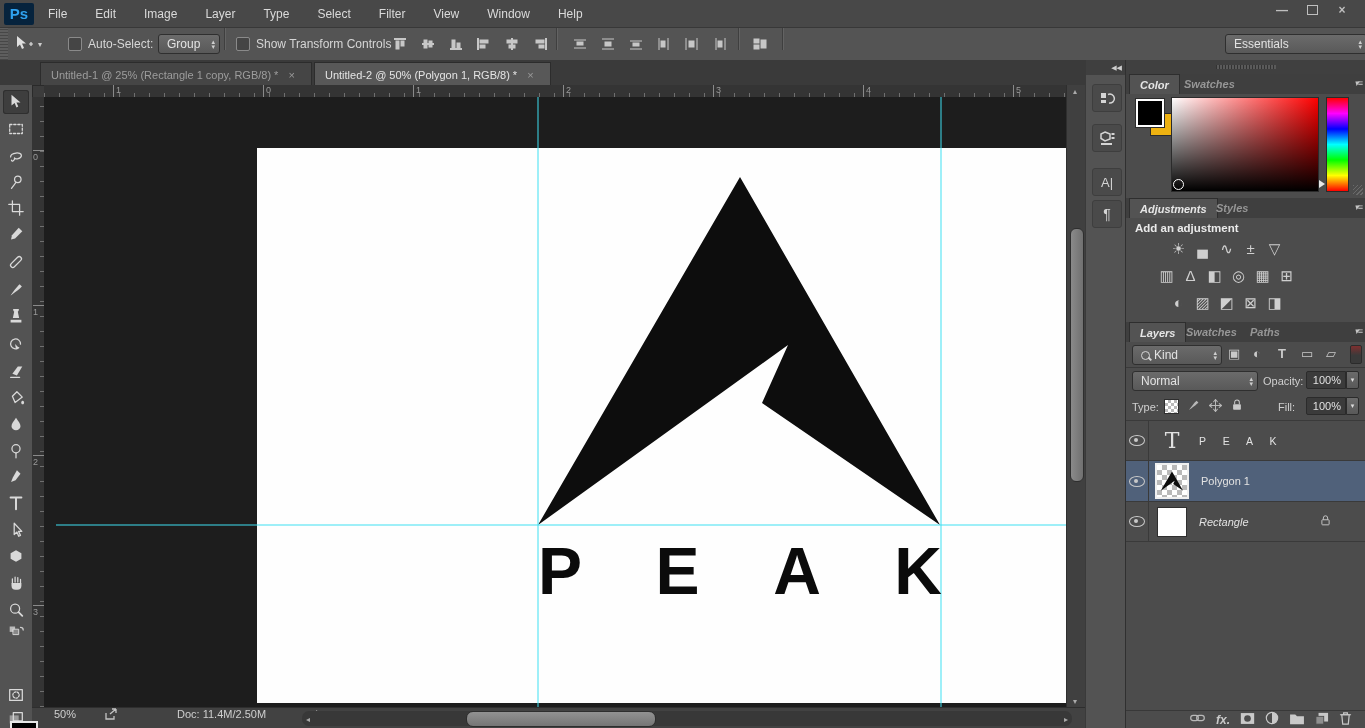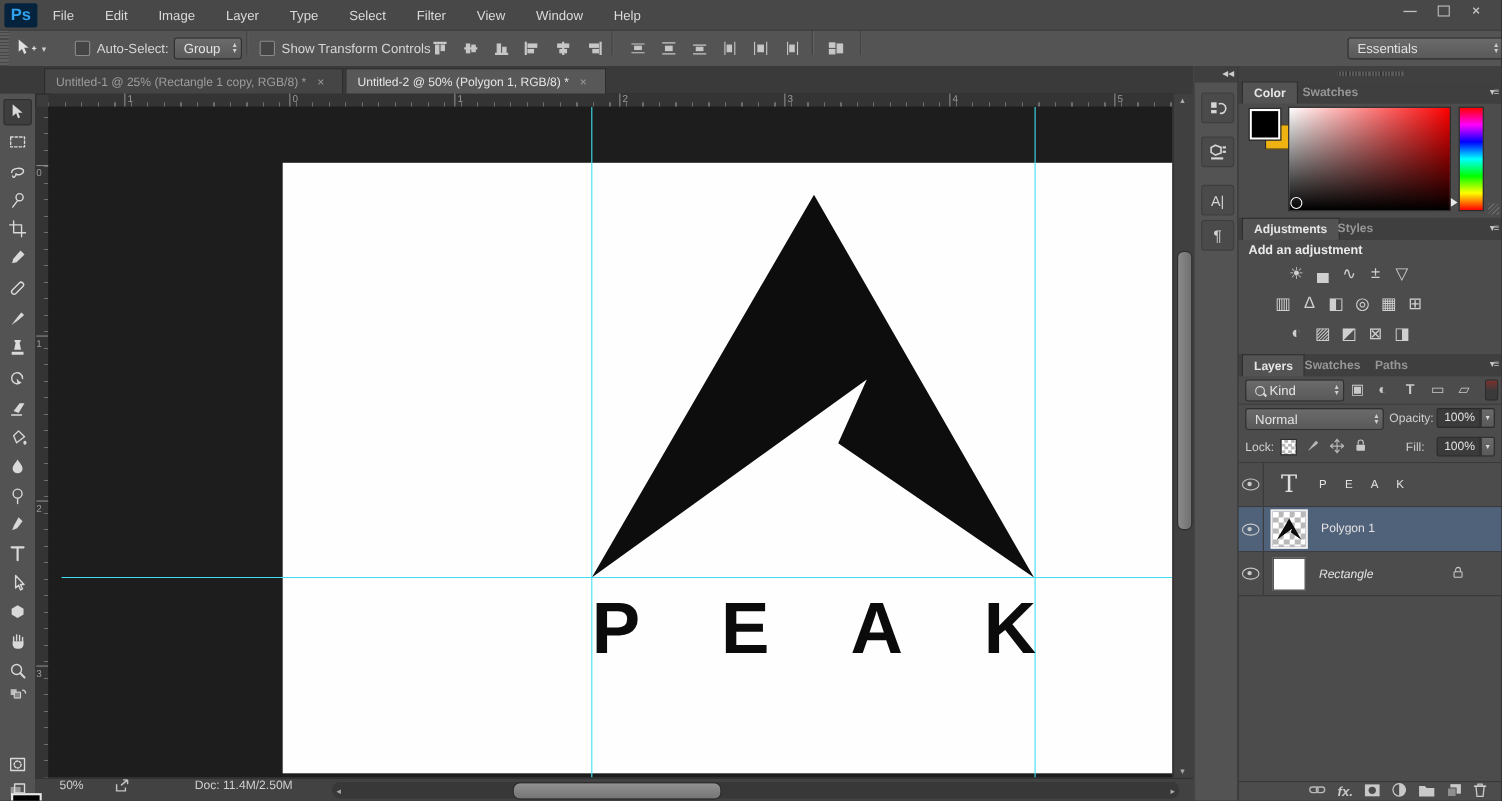--- a/index.html
+++ b/index.html
@@ -65,21 +65,21 @@
   
   #sidestrip{left:1085px;top:60px;width:40px;height:668px;background:#535353;border-left:1px solid #3a3a3a;}
   #striphead{position:absolute;left:0;top:0;width:40px;height:15px;background:#3f3f3f;color:#cdcdcd;font-size:7px;text-align:right;line-height:15px;padding-right:4px;box-sizing:border-box;}
   .stripbtn{position:absolute;left:6px;width:28px;height:26px;display:flex;align-items:center;justify-content:center;color:#d5d5d5;background:#4a4a4a;border-radius:3px;border:1px solid #3e3e3e;}
   .stripbtn svg{stroke:#d5d5d5;fill:none;stroke-width:1.5;}
   
   #panels{left:1125px;top:60px;width:240px;height:668px;background:#4c4c4c;border-left:1px solid #303030;}
   .pgrip{position:absolute;left:0;width:240px;height:14px;background:#404040;}
   .pgrip::after{content:"";position:absolute;left:90px;top:5px;width:60px;height:4px;
         background:repeating-linear-gradient(90deg,#333 0 1px,#5a5a5a 1px 3px);}
-  .phead{position:absolute;left:0;width:240px;height:20px;background:#3f3f3f;border-bottom:1px solid #2e2e2e;}
+  .phead{position:absolute;left:0;width:240px;height:20px;background:#3f3f3f;border-bottom:1px solid #2e2e2e;font-style:italic;}
   .ptab{position:absolute;top:0;height:20px;display:flex;align-items:center;padding:0 10px;font-size:11px;font-weight:bold;color:#969696;}
   .ptab.active{background:#535353;color:#e6e6e6;border:1px solid #2e2e2e;border-bottom:none;}
   .pmenu{position:absolute;right:4px;top:4px;font-size:9px;color:#c4c4c4;letter-spacing:-1px;}
   .adjrow{position:absolute;display:flex;gap:3px;color:#cfcfcf;font-size:15px;}
   .adjrow span{width:21px;height:19px;display:flex;align-items:center;justify-content:center;}
   .valbox{position:absolute;height:18px;background:#3b3b3b;border:1px solid #2b2b2b;border-radius:2px 0 0 2px;color:#e0e0e0;
           display:flex;align-items:center;justify-content:flex-end;padding-right:4px;font-size:11px;box-sizing:border-box;}
   .valarrow{position:absolute;width:13px;height:18px;background:linear-gradient(#6b6b6b,#595959);border:1px solid #2b2b2b;border-radius:0 2px 2px 0;
           display:flex;align-items:center;justify-content:center;font-size:7px;color:#ddd;box-sizing:border-box;}
   .lrow{position:absolute;left:0;width:240px;display:flex;align-items:center;border-bottom:1px solid #3a3a3a;background:#4c4c4c;}
@@ -570,21 +570,21 @@
             <span>▴</span>
             <span>▾</span>
           </span>
       </div>
       <span class="abs" style="left:137px;top:7px;font-size:11px;color:#cfcfcf;">Opacity:</span>
       <div class="valbox" style="left:180px;top:3px;width:40px;">100%</div>
       <div class="valarrow" style="left:220px;top:3px;">▾</div>
     </div>
 
     <div class="abs" style="left:0;top:334px;width:240px;height:26px;background:#4c4c4c;border-bottom:1px solid #3a3a3a;">
-      <span class="abs" style="left:6px;top:7px;font-size:11px;color:#cfcfcf;">Lock:</span>
+      <span class="abs" style="left:6px;top:7px;font-size:11px;color:#cfcfcf;">Type:</span>
       <span class="abs checker" style="left:38px;top:5px;width:13px;height:13px;background-size:6px 6px;border:1px solid #2e2e2e;"></span>
       <span class="abs bicon" style="left:60px;top:4px;"><svg width="15" height="15" viewBox="0 0 20 20">
             <path d="M4,16 C6,13 12,5 14,3.5 L16.5,6 C15,8 7,14 4,16 Z" fill="#b8b8b8" stroke="none"></path>
           </svg></span>
       <span class="abs bicon" style="left:82px;top:4px;"><svg width="15" height="15" viewBox="0 0 20 20">
             <path d="M10,2 V18 M2,10 H18 M10,2 L7.5,5 M10,2 L12.5,5 M10,18 L7.5,15 M10,18 L12.5,15 M2,10 L5,7.5 M2,10 L5,12.5 M18,10 L15,7.5 M18,10 L15,12.5" stroke="#b8b8b8" fill="none" stroke-width="1.4"></path>
           </svg></span>
       <span class="abs lockico" style="left:104px;top:4px;"><svg width="14" height="14" viewBox="0 0 18 18">
             <rect x="4" y="8" width="10" height="7" rx="1" fill="#c9c9c9" stroke="none"></rect>
             <path d="M6,8 V5.5 a3,3 0 0 1 6,0 V8"></path>

